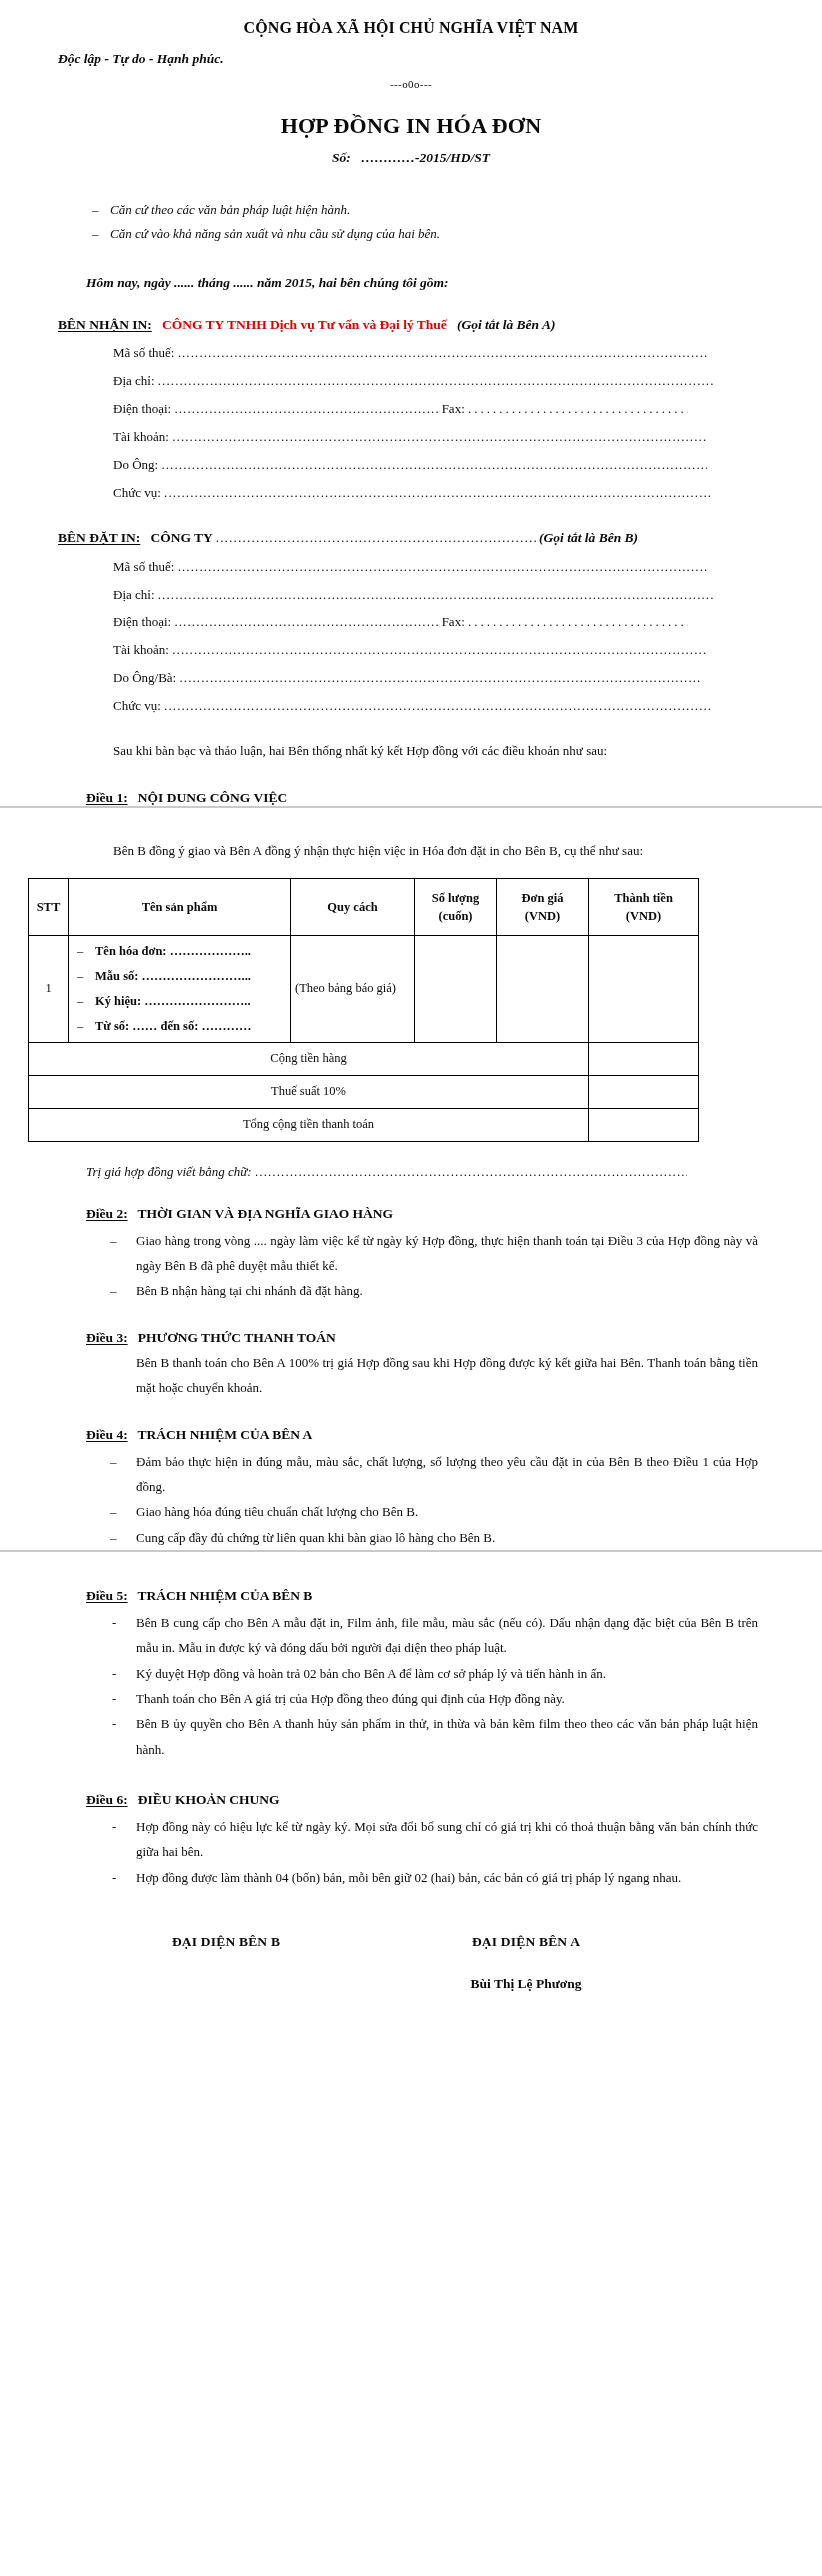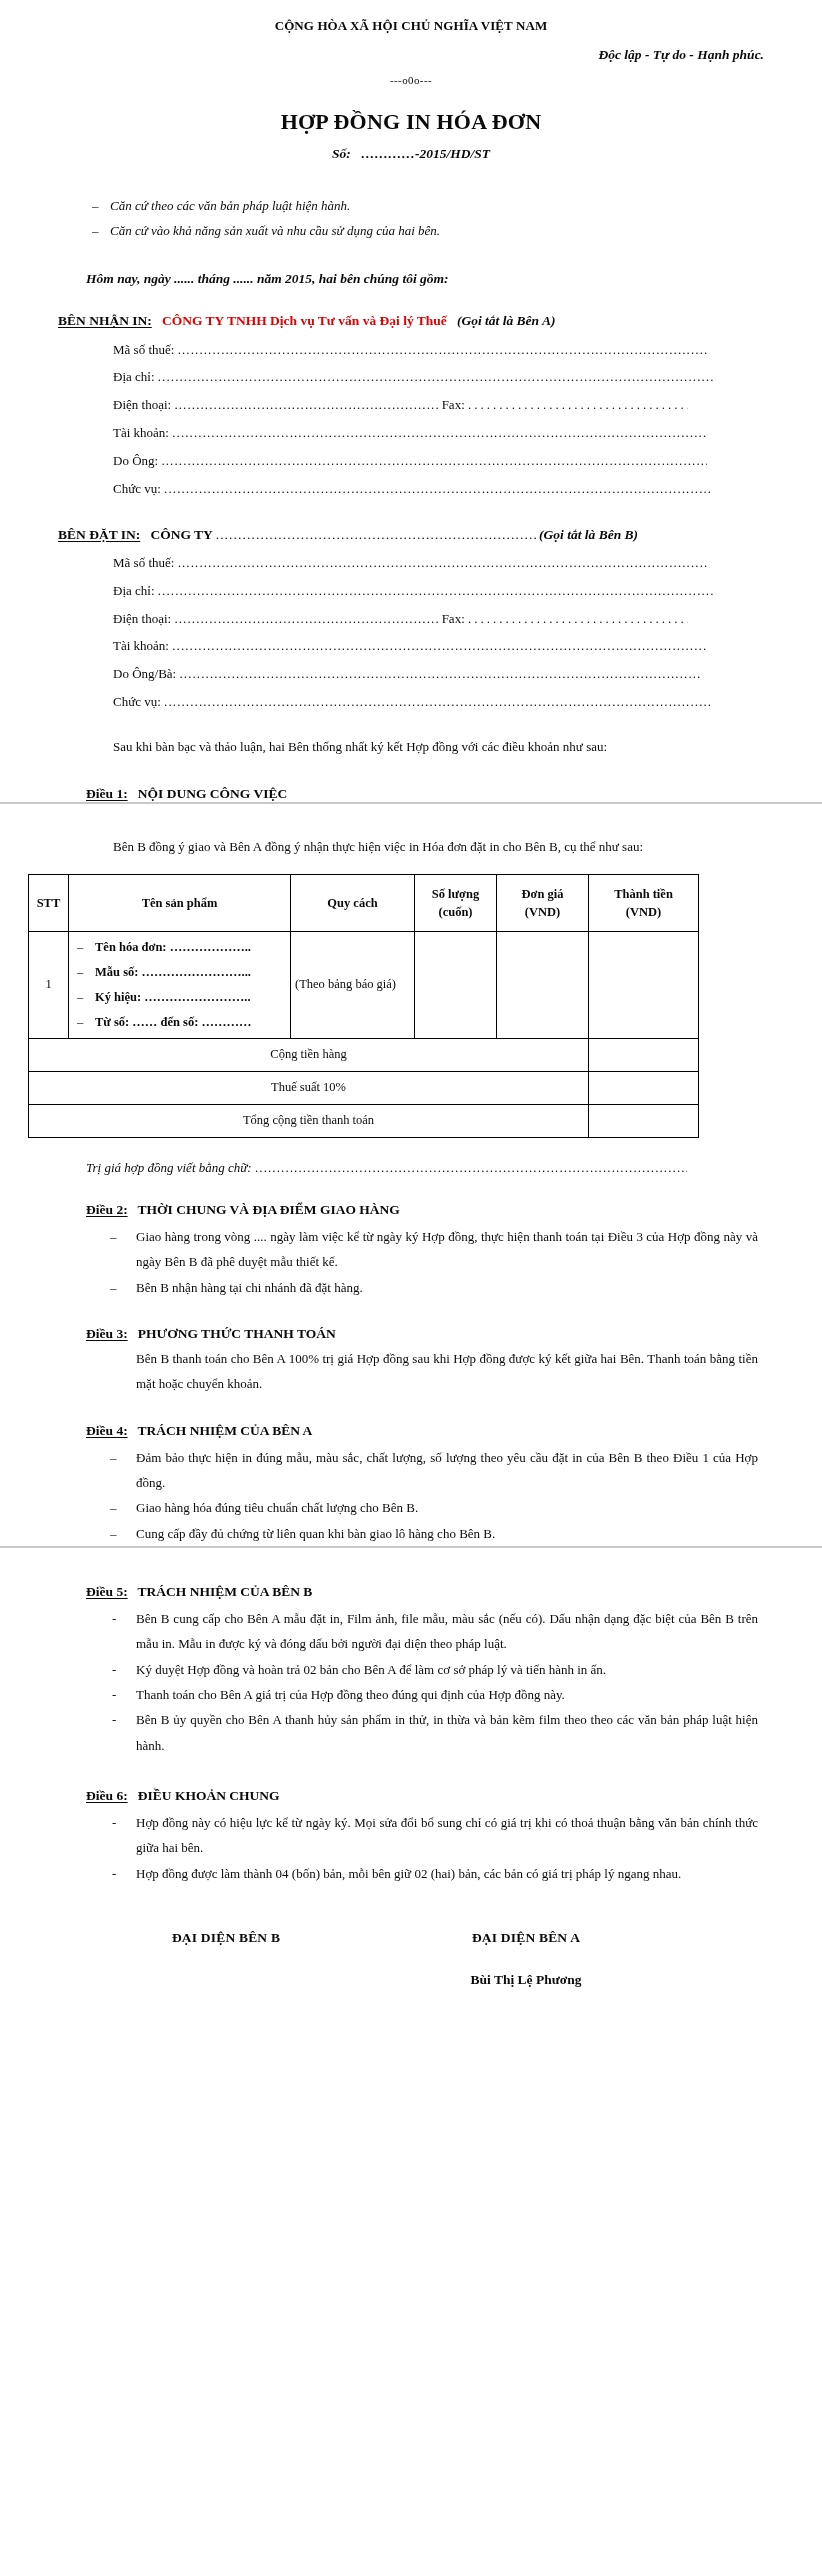--- a/index.html
+++ b/index.html
@@ -30,27 +30,27 @@
   }
   .inner {
     box-sizing: border-box;
     padding: 0 58px 0 58px;
   }
 
   
   .natl-line {
     text-align: center;
     font-weight: bold;
-    font-size: 13px;
+    font-size: 16px;
     letter-spacing: 0.1px;
     margin: 8px 0 0 0;
     line-height: 1.3;
   }
   .motto-line {
-    text-align: right;
+    text-align: left;
     font-weight: bold;
     font-style: italic;
     font-size: 13.5px;
     margin: 12px 0 0 0;
   }
   .ooo-line {
     text-align: center;
     font-size: 11px;
     margin: 11px 0 0 0;
     letter-spacing: 0.4px;
@@ -453,21 +453,21 @@
 
   <div class="inner">
     <div class="value-words">
       <span>Trị giá hợp đồng viết bằng chữ:</span>
       <span class="dotfill" style="width:432px; font-style:normal">.......................................................................................................................</span>
     </div>
 
     <div class="art-head">
       <span class="art-num">Điều 2:</span>
       <span>&nbsp;</span>
-      <span>THỜI CHUNG VÀ ĐỊA ĐIỂM GIAO HÀNG</span>
+      <span>THỜI GIAN VÀ ĐỊA NGHĨA GIAO HÀNG</span>
     </div>
     <ul class="art-body">
       <li>Giao hàng trong vòng .... ngày làm việc kể từ ngày ký Hợp đồng, thực hiện thanh toán tại Điều 3 của Hợp đồng này và ngày Bên B đã phê duyệt mẫu thiết kế.</li>
       <li>Bên B nhận hàng tại chi nhánh đã đặt hàng.</li>
     </ul>
 
     <div class="art-head">
       <span class="art-num">Điều 3:</span>
       <span>&nbsp;</span>
       <span>PHƯƠNG THỨC THANH TOÁN</span>

